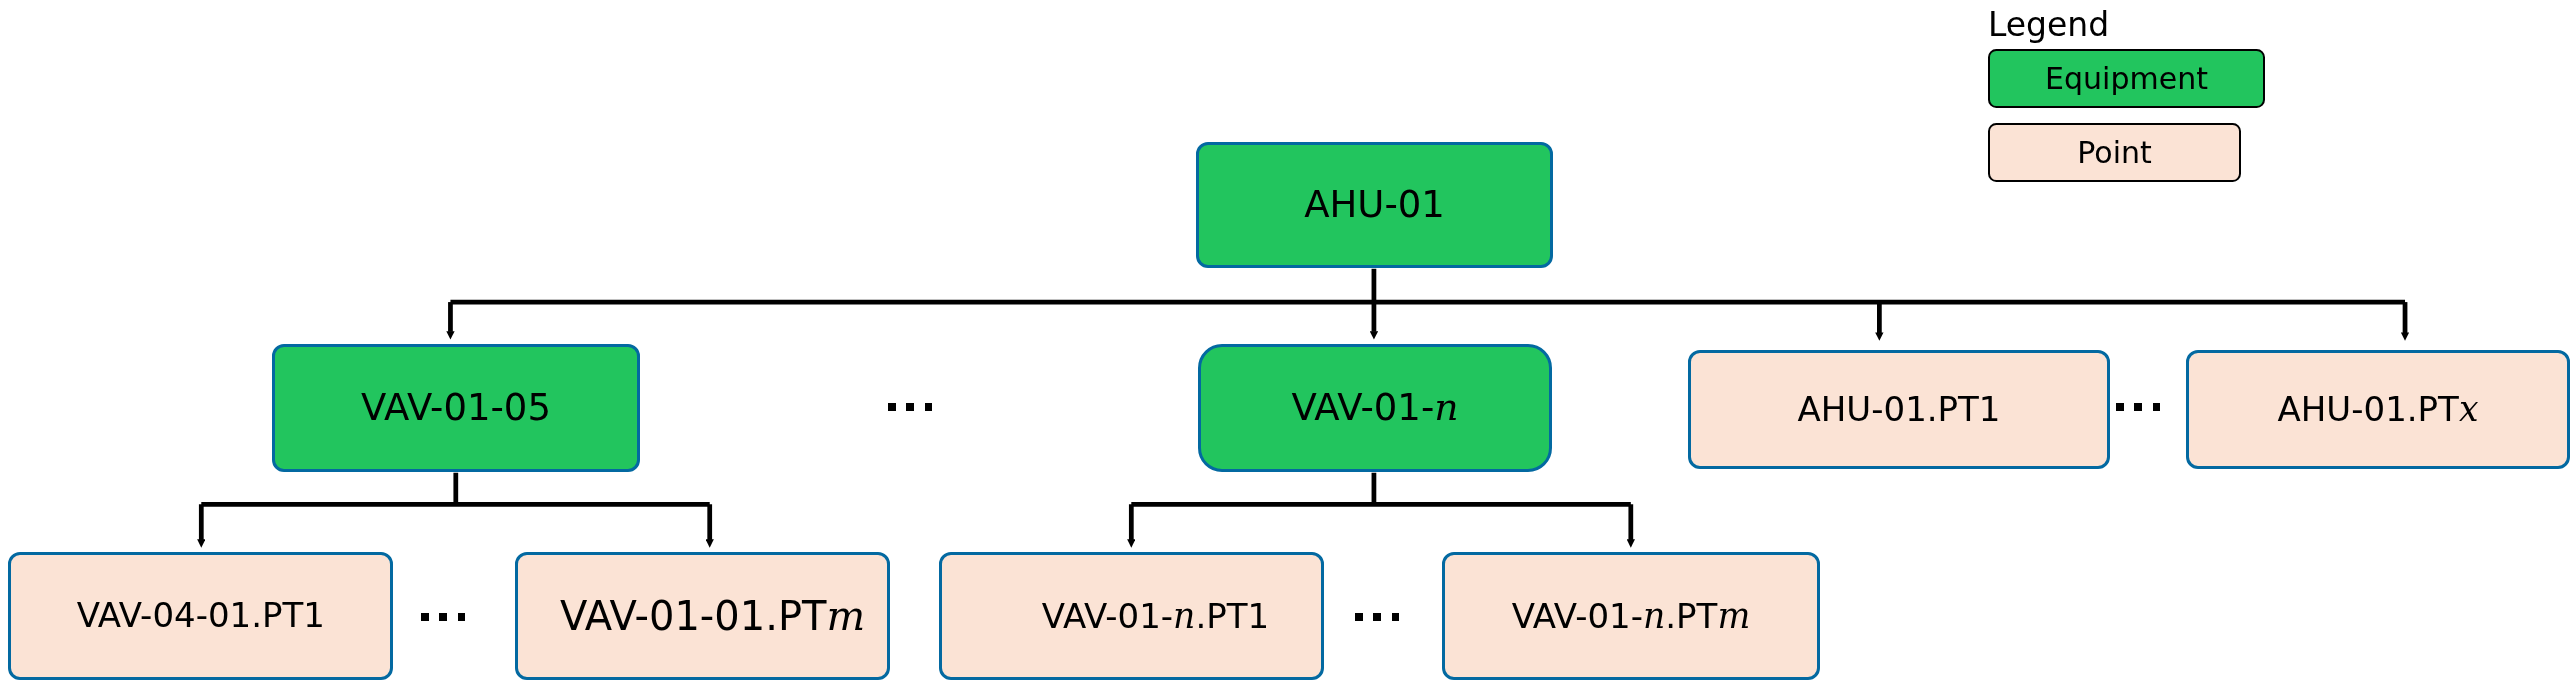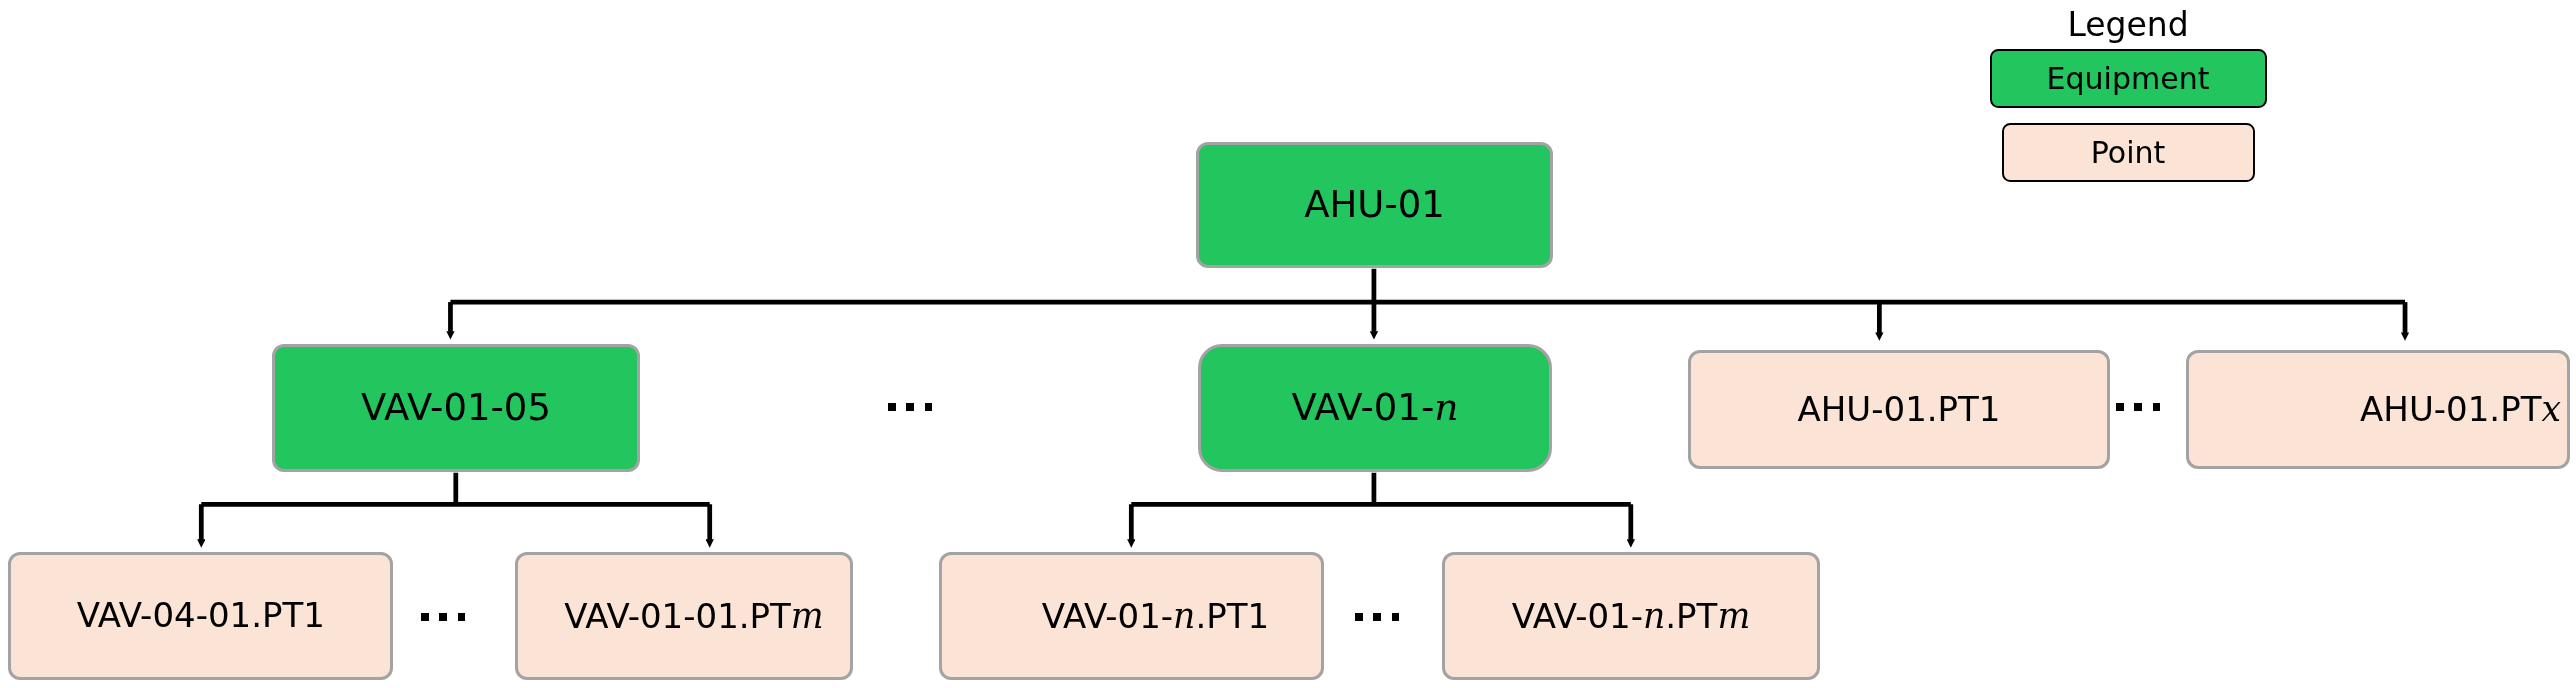--- a/index.html
+++ b/index.html
@@ -23,21 +23,21 @@
     left: 0; top: 0;
     width: 2576px;
     height: 688px;
     pointer-events: none;
   }
 
   
   .node {
     position: absolute;
     box-sizing: border-box;
-    border: 3px solid #a3a3a3;
+    border: 3px solid #0369a1;
     border-radius: 12px;
     display: flex;
     align-items: center;
     justify-content: center;
     text-align: center;
     color: #000000;
     line-height: 1.05;
     white-space: nowrap;
   }
   .node .lbl {
@@ -66,21 +66,20 @@
     width: 7.7px;
     height: 7.7px;
     background: #000000;
   }
 
   
   #legend {
     position: absolute;
     display: flex;
     flex-direction: column;
-    align-items: center;
   }
   #legend .legend-title {
     color: #000000;
     margin-bottom: 4.8px;
     white-space: nowrap;
   }
   .legend-chip {
     box-sizing: border-box;
     border: 2.4px solid #000000;
     border-radius: 8.3px;
@@ -172,35 +171,35 @@
   <div class="node point" style="left:1688px; top:350px; width:422px; height:119px; font-size:34px;">
     <span class="lbl"><span>AHU-01.PT1</span></span>
   </div>
 
   <div class="ellipsis" style="left:2116px; top:403px;">
     <i></i>
     <i></i>
     <i></i>
   </div>
 
-  <div class="node point" style="left:2186px; top:350px; width:384px; height:119px; font-size:34px;justify-content:flex-end;">
+  <div class="node point" style="left:2186px; top:350px; width:384px; height:119px; font-size:34px;">
     <span class="lbl"><span>AHU-01.PT</span><span class="mv">x</span></span>
   </div>
 
   <div class="node point" style="left:8.3px; top:552px; width:385px; height:128px; font-size:34px;">
     <span class="lbl"><span>VAV-04-01.PT1</span></span>
   </div>
 
   <div class="ellipsis" style="left:421px; top:613px;">
     <i></i>
     <i></i>
     <i></i>
   </div>
 
-  <div class="node point" style="left:515px; top:552px; width:338px; height:128px; font-size:34px;padding-left:20px;">
+  <div class="node point" style="left:515px; top:552px; width:375px; height:128px; font-size:40px;padding-left:20px;">
     <span class="lbl"><span>VAV-01-01.PT</span><span class="mv">m</span></span>
   </div>
 
   <div class="node point" style="left:939px; top:552px; width:385px; height:128px; font-size:34px;padding-left:48px;">
     <span class="lbl"><span>VAV-01-</span><span class="mv">n</span><span>.PT1</span></span>
   </div>
 
   <div class="ellipsis" style="left:1355px; top:613px;">
     <i></i>
     <i></i>

